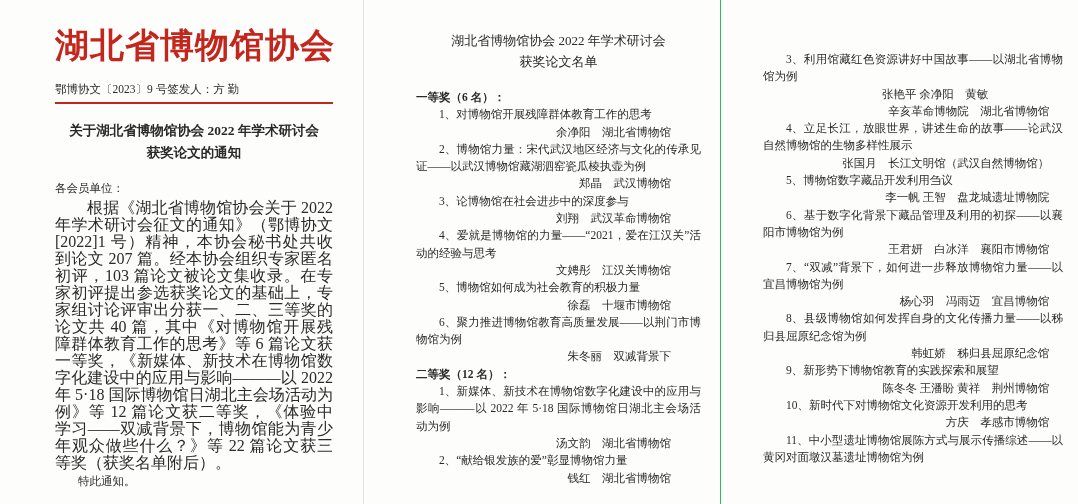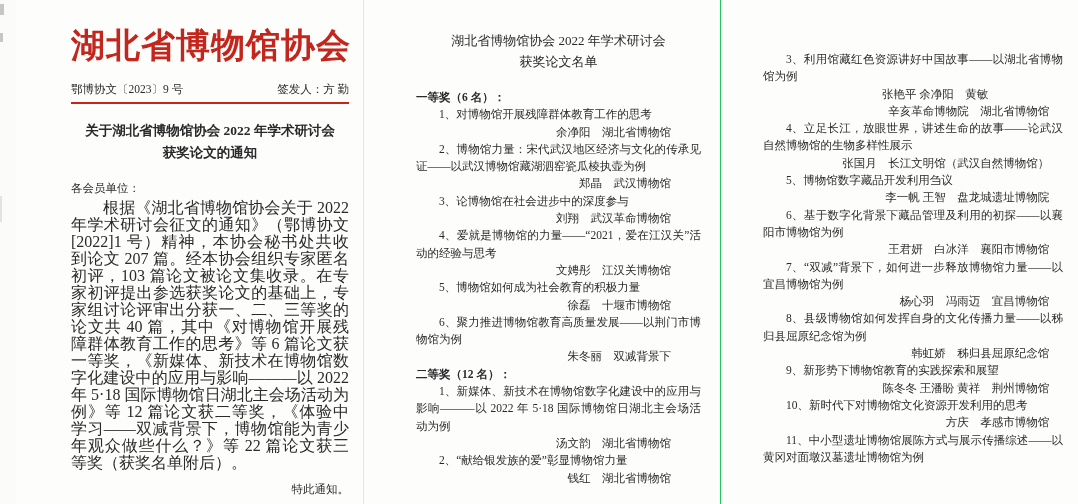--- a/index.html
+++ b/index.html
@@ -2,40 +2,40 @@
 <html><head>
 <meta charset="utf-8">
 <style>
   html,body{margin:0;padding:0;}
   body{
     width:1078px;height:504px;position:relative;overflow:hidden;
     background:#fbfbfa;color:#2a2a2a;
     font-family:"Liberation Serif","DejaVu Serif",serif;
   }
   .sheet{position:absolute;top:0;bottom:0;background:#fdfdfc;}
-  #page1{left:16px;width:363px;}
+  #page1{left:0;width:363px;}
   #page2{left:363px;width:357px;border-left:1px solid #e4e4e2;}
   #page3{left:720px;width:358px;border-left:1px solid #22c55e;}
   .inner1{padding:24px 30px 0 55px;}
   .inner2{padding:30px 20px 0 52px;}
   .inner3{padding:34px 16px 0 42px;}
 
   .masthead{
     text-align:center;font-size:34px;font-weight:bold;color:#c2261c;
     letter-spacing:1px;line-height:44px;white-space:nowrap;
   }
-  .docline{display:flex;justify-content:space-between;align-items:baseline;
+  .docline{display:flex;justify-content:flex-start;align-items:baseline;
     font-size:11.5px;margin-top:14px;}
   .redrule{height:2px;background:#c2261c;margin-top:5px;}
   .notice-title{margin-top:16px;text-align:center;font-weight:bold;
     font-size:13.5px;line-height:22px;}
   .salute{font-size:11.5px;margin-top:16px;line-height:17px;}
   .para{font-size:16px;line-height:17px;text-align:justify;
     text-indent:2em;margin:2px 0 0 0;}
-  .closing{font-size:11.5px;line-height:17px;text-indent:2em;margin-top:10px;text-align:right;}
+  .closing{font-size:11.5px;line-height:17px;text-indent:2em;margin-top:2px;}
   .attachment{font-size:11.5px;line-height:17px;text-indent:2em;margin-top:21px;
     text-align:justify;}
 
   .list-title{text-align:center;font-weight:normal;font-size:13px;line-height:21px;}
   .lines{margin-top:17px;}
   .line{font-size:11.5px;line-height:17.3px;text-align:justify;}
   .line.head{font-weight:bold;text-indent:0;}
   .line.item{text-indent:2em;}
   .line.auth{text-align:right;padding-right:2.6em;}
   .line.auth2{text-align:right;padding-right:6.5em;}

